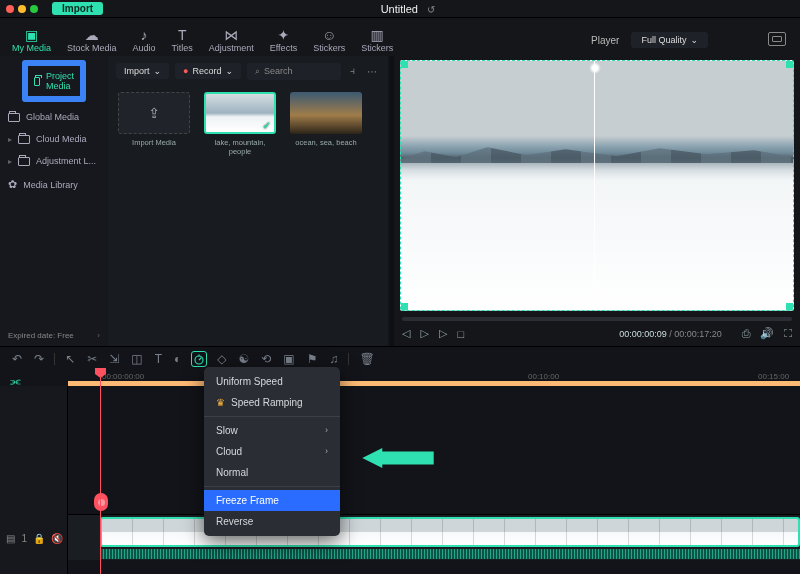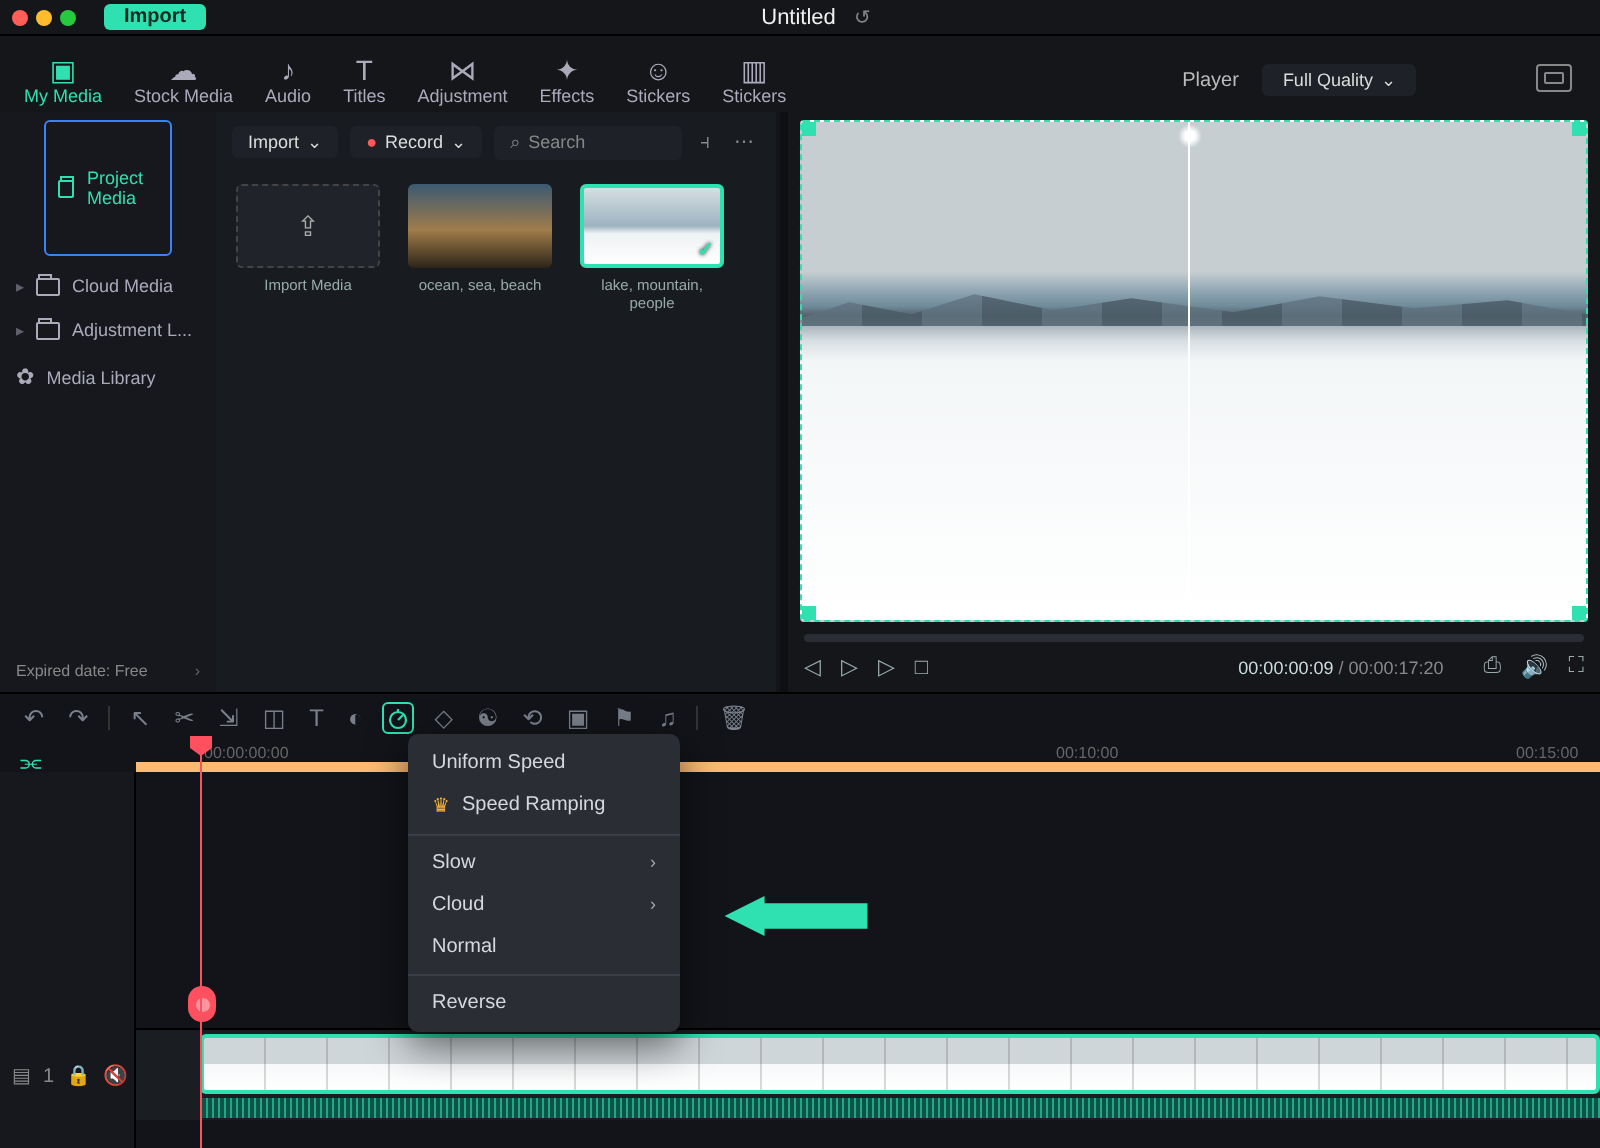--- a/index.html
+++ b/index.html
@@ -62,21 +62,21 @@
   .snap-icon::after{content:"";position:absolute;inset:3px;border:1px solid #888;border-radius:1px;}
 
   
   .main { display:flex; height: 290px; }
   .media-panel { width: 388px; display:flex; background:#181b20; }
   .side-nav { width:108px; background:#16181d; display:flex; flex-direction:column; }
   .side-item {
     display:flex; align-items:center; gap:6px;
     padding:6px 8px; font-size:9px; color:#aab;
   }
-  .side-item.active { color:#2fe0b0; border:1px solid #3b82f6; border-radius:3px; margin:4px 22px; padding:23px 6px;}
+  .side-item.active { color:#2fe0b0; border:6px solid #3b82f6; border-radius:3px; margin:4px 22px; padding:5px 6px;}
   .side-item .folder { width:12px; height:9px; border:1px solid currentColor; border-radius:1px; position:relative; }
   .side-item .folder::before{content:"";position:absolute;top:-3px;left:0;width:5px;height:2px;border:1px solid currentColor;border-bottom:none;}
   .side-item .gear { font-size:11px; }
   .side-spacer { flex:1; }
   .side-foot {
     padding:6px 8px; font-size:8px; color:#2fe0b0;
     display:flex; justify-content:space-between;
     border-top:1px solid #22252c;
   }
   .side-foot2 {
@@ -336,20 +336,24 @@
   <div class="snap-icon"></div>
 </div>
 
 <div class="main">
 
   <div class="media-panel">
     <div class="side-nav">
       <div class="side-item active">
         <span class="folder"></span>
         <span>Project Media</span>
+      </div>
+      <div class="side-item">
+        <span class="folder"></span>
+        <span>Global Media</span>
       </div>
       <div class="side-item">
         <span style="opacity:.5;font-size:8px">▸</span>
         <span class="folder"></span>
         <span>Cloud Media</span>
       </div>
       <div class="side-item">
         <span style="opacity:.5;font-size:8px">▸</span>
         <span class="folder"></span>
         <span>Adjustment L...</span>
@@ -386,26 +390,26 @@
       </div>
 
       <div class="thumb-row">
         <div class="thumb-card">
           <div class="thumb import-media">
             <span class="arrowup">⇪</span>
           </div>
           <span>Import Media</span>
         </div>
         <div class="thumb-card">
+          <div class="thumb lake"></div>
+          <span>lake, mountain, people</span>
+        </div>
+        <div class="thumb-card">
           <div class="thumb"></div>
           <span>ocean, sea, beach</span>
-        </div>
-        <div class="thumb-card">
-          <div class="thumb lake"></div>
-          <span>lake, mountain, people</span>
         </div>
       </div>
     </div>
   </div>
 
   <div class="player-panel">
     <div class="viewport">
       <div class="mountains"></div>
       <div class="sunflare"></div>
       <div class="scrub-line"></div>
@@ -507,20 +511,23 @@
     <span class="arrow">›</span>
   </div>
   <div class="cm-item">
     <span>Cloud</span>
     <span class="arrow">›</span>
   </div>
   <div class="cm-item">
     <span>Normal</span>
   </div>
   <div class="cm-sep"></div>
+  <div class="cm-item hover">
+    <span>Freeze Frame</span>
+  </div>
   <div class="cm-item">
     <span>Reverse</span>
   </div>
 </div>
 
 <div class="big-arrow">
   <svg viewBox="0 0 100 28">
     <path d="M100 5 L100 23 L28 23 L28 28 L0 14 L28 0 L28 5 Z" fill="#2fe0b0"></path>
   </svg>
 </div>

